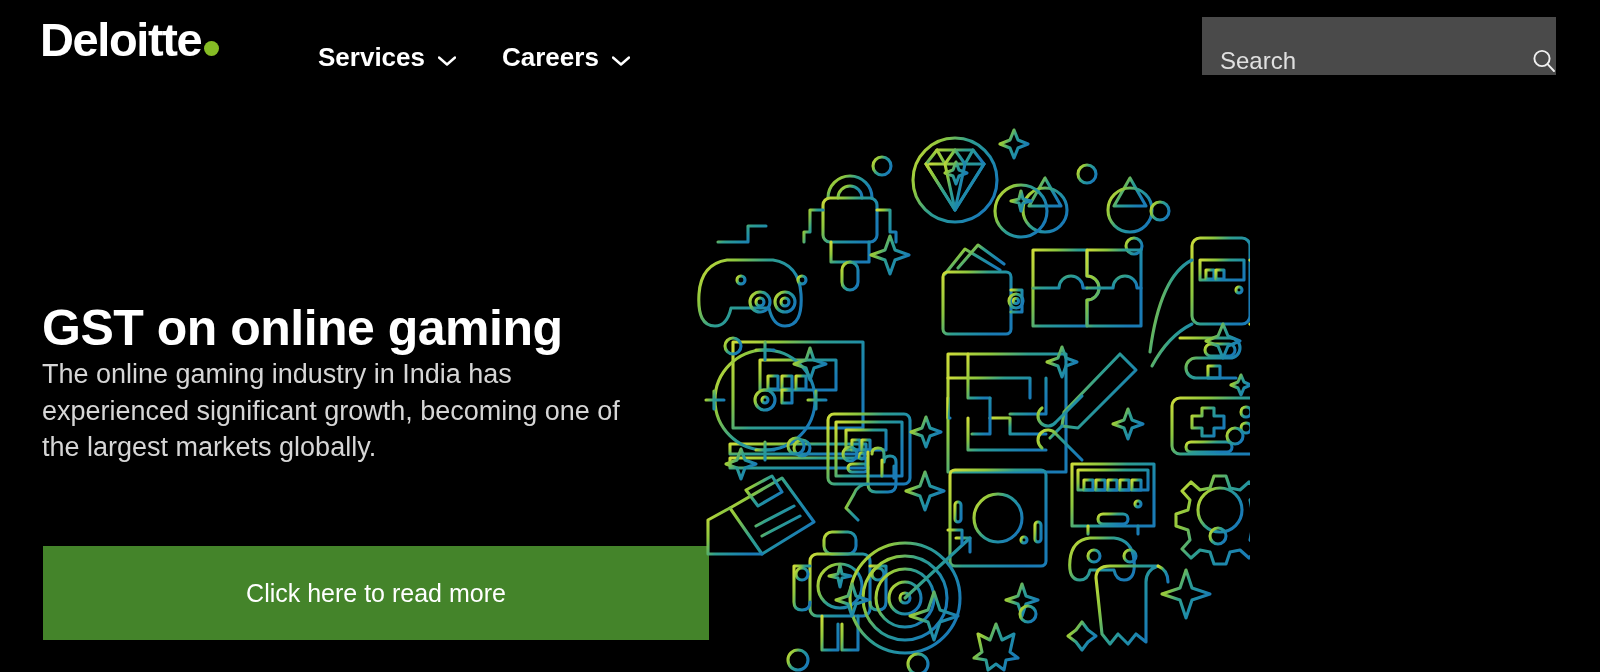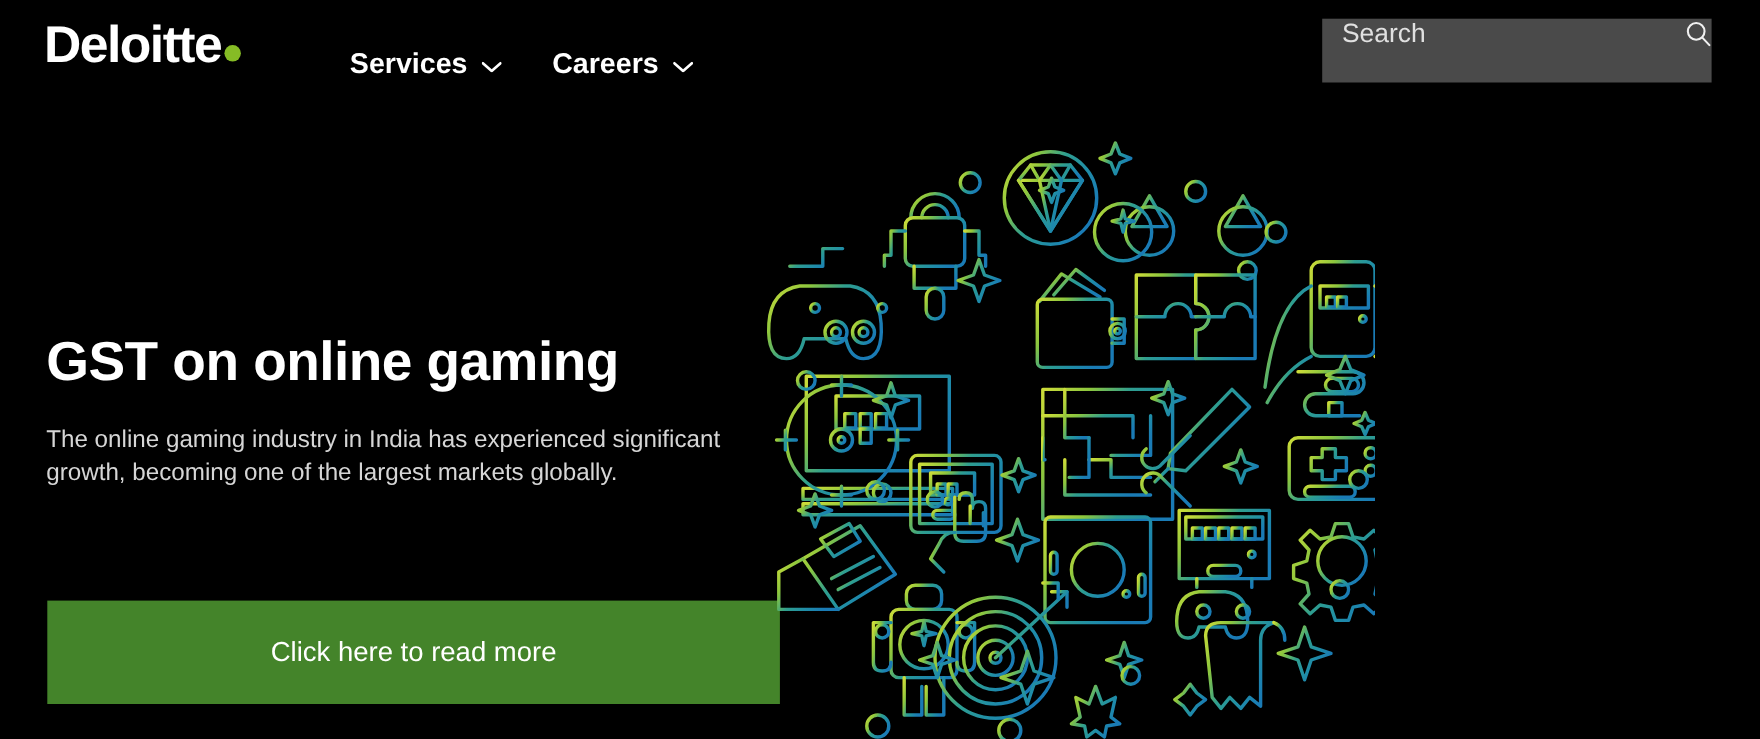--- a/index.html
+++ b/index.html
@@ -63,21 +63,21 @@
     position:relative;
     top:3px;
   }
   .chev svg { display:block; }
 
   .search-box {
     position:absolute;
     left:1202px; top:17px;
     width:354px; height:58px;
     background:#4a4a4a;
-    display:flex; align-items:flex-start;
+    display:flex; align-items:flex-end;
     padding:0 16px 0 18px;
   }
   .search-input {
     flex:1;
     background:transparent;
     border:none; outline:none;
     color:#e8e8e8;
     font-size:24px;
     font-family:"Liberation Sans", sans-serif;
   }
@@ -91,23 +91,22 @@
     width:640px;
   }
   .hero-title {
     color:#ffffff;
     font-size:50px;
     font-weight:bold;
     line-height:1.12;
     letter-spacing:-0.5px;
   }
   .hero-desc {
-    margin-top:28px;
     color:#d6d6d6;
-    font-size:22px;
+    font-size:27px;
     line-height:1.36;
     max-width:615px;
   }
   .cta-button {
     position:absolute;
     left:1px; top:246px;
     width:666px; height:94px;
     background:#44842a;
     border:none;
     color:#ffffff;

